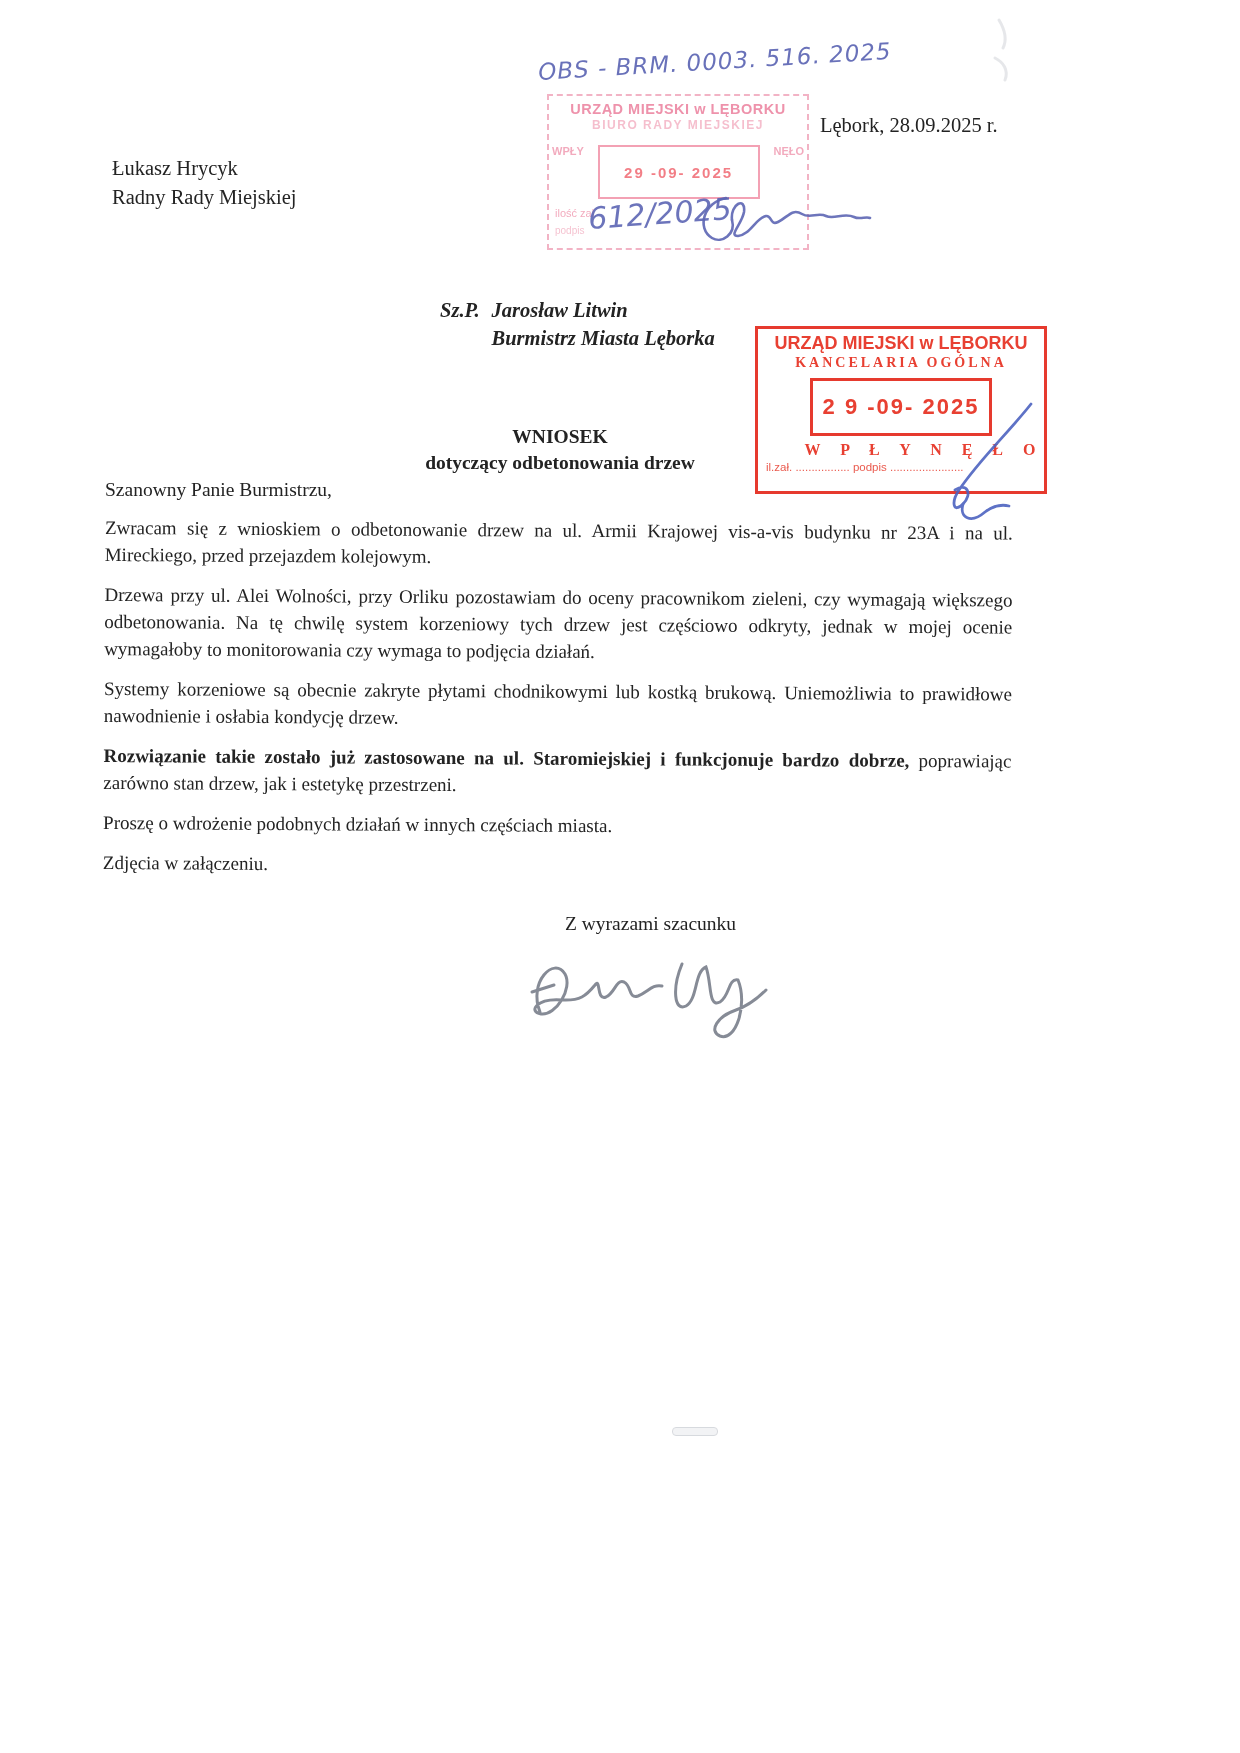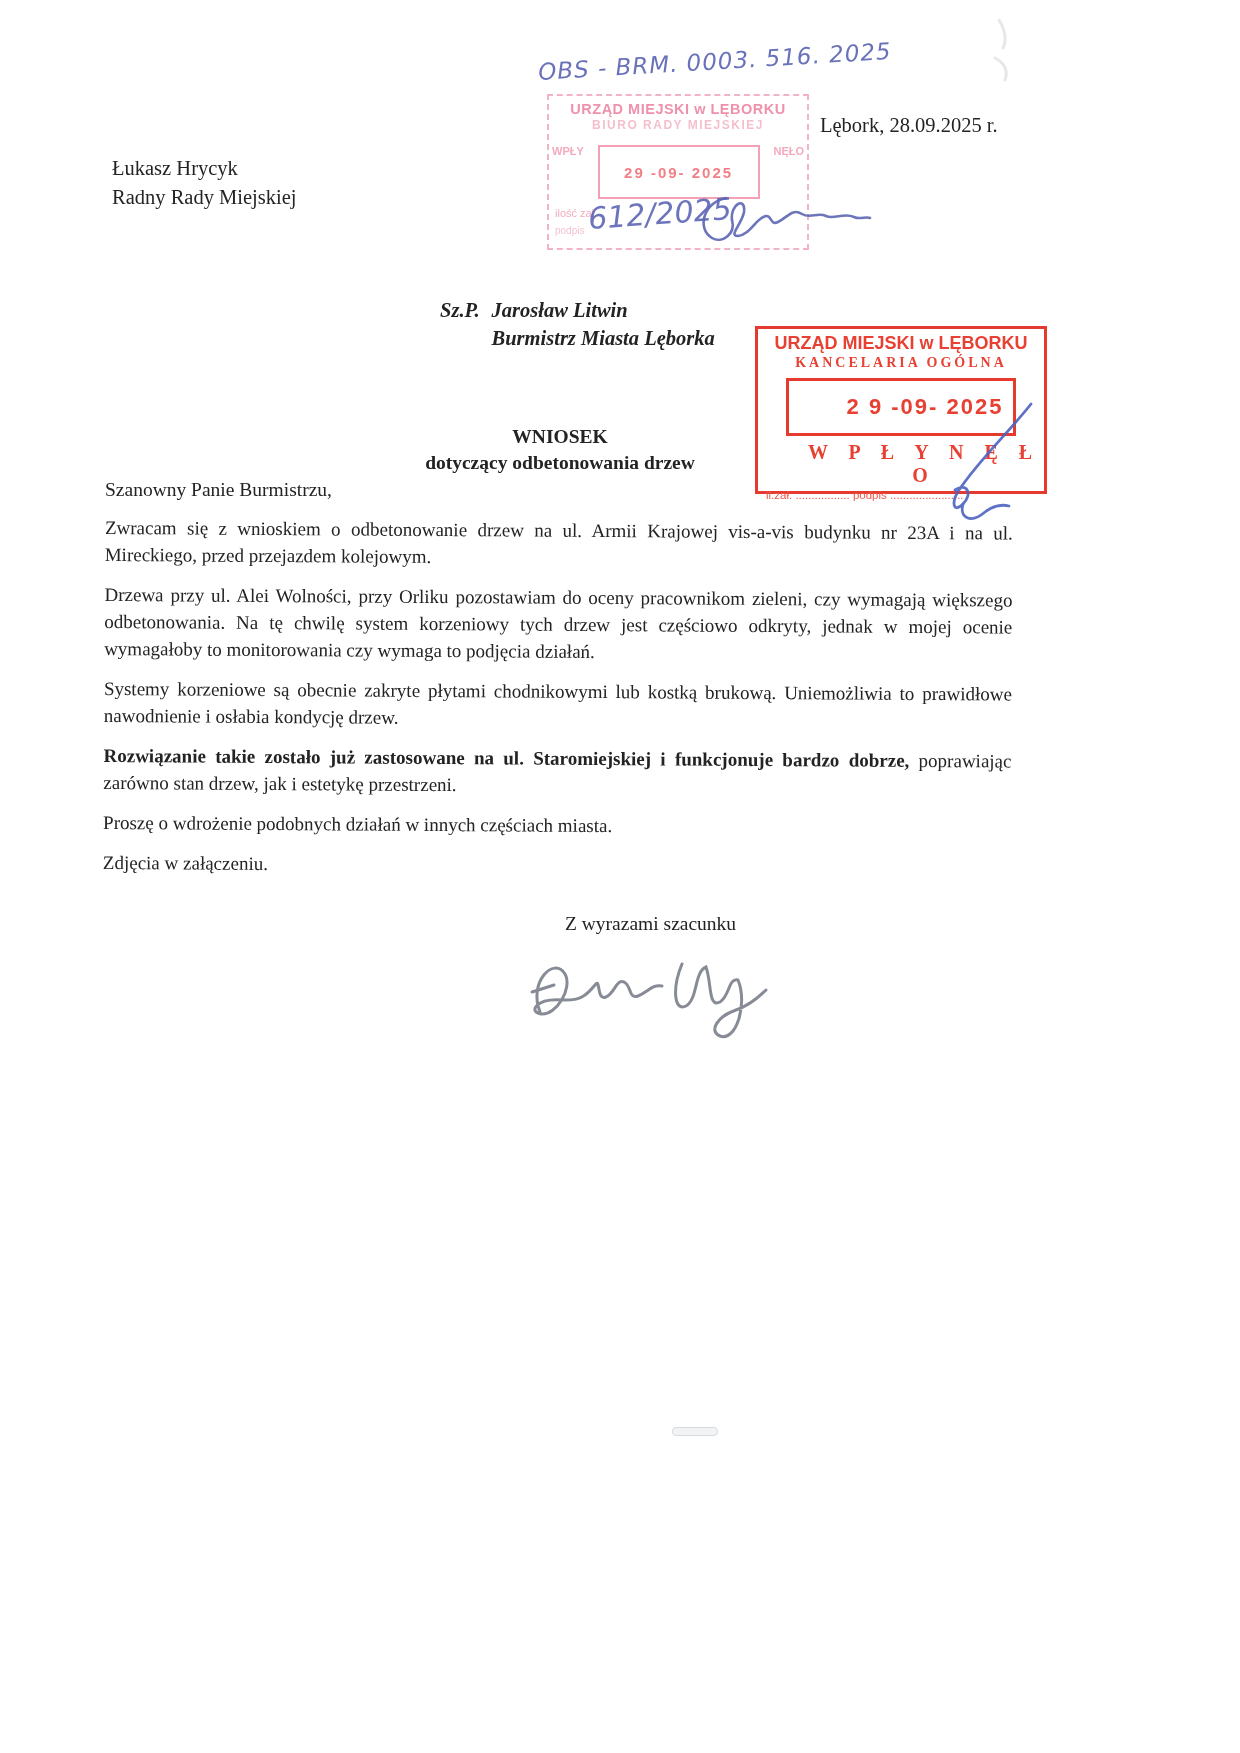--- a/index.html
+++ b/index.html
@@ -57,23 +57,23 @@
   .stamp-red{
     position:absolute;left:755px;top:326px;width:292px;height:168px;
     border:3px solid #e63a2e;box-sizing:border-box;text-align:center;
     background:rgba(255,255,255,.0);
   }
   .stamp-red .l1{margin-top:4px;font-family:"Liberation Sans", sans-serif;font-size:18px;font-weight:bold;color:#e84032;white-space:nowrap;}
   .stamp-red .l2{margin-top:1px;font-family:"Liberation Serif", serif;font-size:14px;font-weight:bold;letter-spacing:3px;color:#e84032;white-space:nowrap;}
   .stamp-red .datebox{
     margin:7px auto 0;width:176px;height:52px;border:3px solid #e63a2e;
     display:flex;align-items:center;justify-content:center;
-    font-family:"Liberation Sans", sans-serif;font-size:22px;font-weight:bold;letter-spacing:2px;color:#e84032;padding-left:48px;
-  }
-  .stamp-red .wpl{margin-top:5px;font-family:"Liberation Serif", serif;font-size:20px;font-weight:bold;letter-spacing:8px;color:#e84032;padding-left:46px;}
+    font-family:"Liberation Sans", sans-serif;font-size:22px;font-weight:bold;letter-spacing:2px;color:#e84032;
+  }
+  .stamp-red .wpl{margin-top:5px;font-family:"Liberation Serif", serif;font-size:16px;font-weight:bold;letter-spacing:8px;color:#e84032;padding-left:46px;}
   .stamp-red .bot{margin-top:2px;text-align:left;padding-left:8px;font-family:"Liberation Sans", sans-serif;font-size:11.5px;font-weight:normal;color:#ea5a4e;}
   .pen-mark{position:absolute;left:905px;top:396px;}
   
   .title-block{position:absolute;left:105px;top:424px;width:910px;text-align:center;font-weight:bold;font-size:19.5px;line-height:26px;}
   
   .greeting{position:absolute;left:105px;top:479px;font-size:19.5px;}
   .body-text{
     position:absolute;left:105px;top:514px;width:908px;
     font-size:19px;text-align:justify;transform:rotate(.35deg);transform-origin:0 0;
   }

